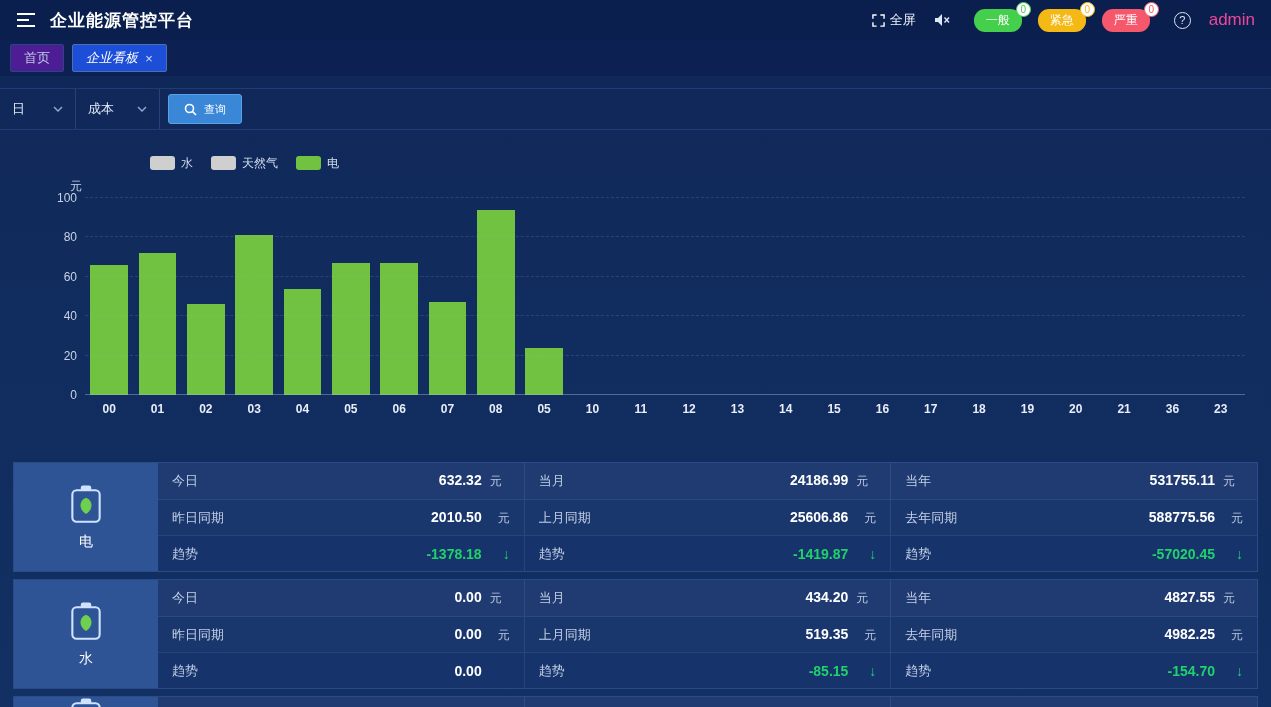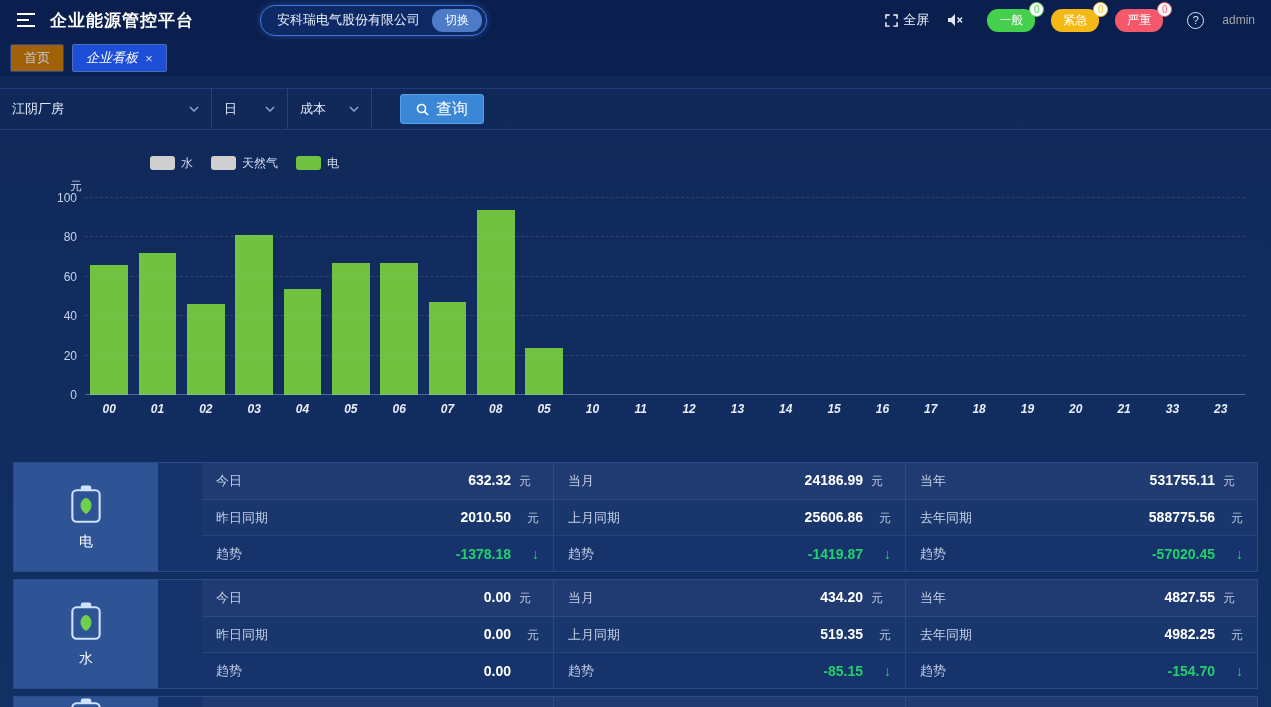--- a/index.html
+++ b/index.html
@@ -19,60 +19,60 @@
   .switch-btn{ background:#4d7bc8; color:#fff; font-size:12px; border:none; border-radius:11px;
     padding:3px 13px; cursor:pointer; }
   .topbar-right{ margin-left:auto; display:flex; align-items:center; gap:18px; }
   .tb-item{ display:flex; align-items:center; gap:5px; font-size:13px; color:#eef2fa; cursor:pointer; }
   .alarm-pills{ display:flex; gap:16px; margin:0 6px; }
   .alarm-pill{ position:relative; border-radius:11px; padding:3px 12px; font-size:12px; color:#fff; cursor:pointer; }
   .badge{ position:absolute; top:-7px; right:-9px; min-width:15px; height:15px; border-radius:8px;
     background:#fff; border:1px solid; font-size:10px; line-height:13px; text-align:center; padding:0 2px; }
   .help-circle{ width:17px; height:17px; border:1px solid #dfe7f5; border-radius:50%;
     font-size:11px; line-height:15px; text-align:center; color:#dfe7f5; cursor:pointer; }
-  .user-name{ font-size:12px; color:#a3a3a3; cursor:pointer; }
+  .user-name{ font-size:17px; color:#ec4899; cursor:pointer; }
   
   .tabbar{ height:36px; background:#0c2152; display:flex; align-items:center; gap:8px; padding:0 10px; }
-  .tab{ font-size:13px; padding:4px 13px; border-radius:2px; background:#a16207; border:1px solid #27477f;
+  .tab{ font-size:13px; padding:4px 13px; border-radius:2px; background:#4c1d95; border:1px solid #27477f;
     color:#c2cde0; cursor:pointer; display:flex; align-items:center; gap:7px; }
   .tab.active{ background:#1d4ed8; border-color:#4c6fae; color:#fff;font-style:italic; }
   .tab-close{ color:#d4ddee; font-size:13px; line-height:1; }
   
   .filterbar{ margin-top:12px; height:42px; border-top:1px solid #1e3c77; border-bottom:1px solid #1e3c77;
     display:flex; align-items:center; }
   .filter-item{ height:100%; display:flex; align-items:center; justify-content:space-between;
     border-right:1px solid #24427e; padding:0 12px; font-size:13px; color:#e2e9f6; cursor:pointer; }
   .f-site{ width:212px; } .f-period{ width:76px; } .f-date{ width:166px; } .f-metric{ width:84px; }
-  .query-btn{ margin-left:28px; height:30px; padding:0 15px; border-radius:3px; border:1px solid #5aa0e8;
-    background:var(--accent-blue,#3a87d8); color:#fff; font-size:16px; display:flex; align-items:center;
+  .query-btn{ margin-left:8px; height:30px; padding:0 15px; border-radius:3px; border:1px solid #5aa0e8;
+    background:var(--accent-blue,#3a87d8); color:#fff; font-size:11px; display:flex; align-items:center;
     gap:7px; cursor:pointer; font-family:inherit; }
   
   .chart-section{ padding-top:24px; }
   .legend-row{ margin-left:150px; display:flex; align-items:center; gap:18px; height:18px; }
   .legend-item{ display:flex; align-items:center; gap:6px; font-size:12px; color:#d7dff0; cursor:pointer; }
   .legend-swatch{ width:25px; height:14px; border-radius:3px; background:#cfcfcf; }
   .y-axis-title{ margin:6px 0 0 70px; font-size:12px; color:#c7d2e8; height:16px; }
   .plot-wrap{ position:relative; margin:4px 26px 0 85px; height:197px; }
   .gridline{ position:absolute; left:0; right:0; border-top:1px dashed rgba(160,180,220,.18); }
   .gridline.baseline{ border-top:1px solid rgba(160,180,220,.45); }
   .ytick{ position:absolute; left:-44px; width:36px; text-align:right; font-size:12px; color:#c7d2e8;
     transform:translateY(50%); }
   .bars-row{ position:absolute; left:0; right:0; top:0; bottom:0; display:flex; align-items:flex-end; }
   .bar-col{ flex:1 1 0; height:100%; display:flex; align-items:flex-end; justify-content:center; }
   .bar{ width:78%; background:var(--bar-green,#72c241); }
-  .x-labels{ margin:7px 26px 0 85px; display:flex;font-style:italic; }
+  .x-labels{ margin:7px 26px 0 85px; display:flex; }
   .xtick{ flex:1 1 0; text-align:center; font-size:12px; font-weight:600; color:#e8edf7; }
   
   .cards-wrap{ margin:46px 13px 0 13px; }
   .card{ display:flex; background:#16336b; border:1px solid rgba(80,120,190,.35); margin-bottom:7px; }
   .card-icon-block{ width:144px; background:#2e5496; display:flex; flex-direction:column; align-items:center;
     justify-content:center; gap:7px; }
   .card-name{ font-size:14px; color:#fff; }
   .card-rows{ flex:1 1 0; display:flex; flex-direction:column; }
-  .card-row{ flex:1 1 0; display:flex; min-height:36px;margin-left:44px; }
+  .card-row{ flex:1 1 0; display:flex; min-height:36px; }
   .card-row:nth-child(1){ background:rgba(255,255,255,.045); }
   .card-row:nth-child(2){ background:rgba(255,255,255,.02); }
   .card-row + .card-row{ border-top:1px solid rgba(120,150,210,.18);text-align:right; }
   .cell{ flex:1 1 0; display:flex; align-items:center; padding:0 14px; }
   .cell + .cell{ border-left:1px solid rgba(120,150,210,.18); }
   .cell-label{ font-size:13px; color:#c3cfe6; }
   .cell-right{ margin-left:auto; display:flex; align-items:baseline; }
   .cell-value{ font-size:14px; font-weight:700; color:#fff; }
   .cell-value.trend-down{ color:var(--trend-green,#1fd26c); }
   .cell-unit{ width:20px; margin-left:8px; font-size:12px; color:#b9c6de; }
@@ -82,24 +82,20 @@
 </head>
 <body>
 
 <div class="topbar">
   <span class="menu-btn">
     <svg width="20" height="16" viewBox="0 0 20 16" fill="none" stroke="#ffffff" stroke-width="2">
       <path d="M1 2h18M1 8h12M1 14h18"></path>
     </svg>
   </span>
   <span class="app-title">企业能源管控平台</span>
-  <span class="company-pill">
-    <span>安科瑞电气股份有限公司</span>
-    <button class="switch-btn">切换</button>
-  </span>
   <div class="topbar-right">
     <span class="tb-item">
       <svg width="13" height="13" viewBox="0 0 14 14" stroke="#ffffff" fill="none" stroke-width="1.5">
         <path d="M5 1H1v4M9 1h4v4M5 13H1V9M9 13h4V9"></path>
       </svg>
       <span>全屏</span>
     </span>
     <span class="tb-item">
       <svg width="16" height="14" viewBox="0 0 16 14">
         <path d="M1 5h3l4-4v12l-4-4H1z" fill="#dfe7f5"></path>
@@ -129,26 +125,20 @@
   <span class="tab">
     <span>首页</span>
   </span>
   <span class="tab active">
     <span>企业看板</span>
     <span class="tab-close">×</span>
   </span>
 </div>
 
 <div class="filterbar">
-  <div class="filter-item f-site">
-    <span>江阴厂房</span>
-    <svg width="10" height="6" viewBox="0 0 10 6" fill="none" stroke="#8fa3c8" stroke-width="1.5">
-        <path d="M1 1l4 4 4-4"></path>
-      </svg>
-  </div>
   <div class="filter-item f-period">
     <span>日</span>
     <svg width="10" height="6" viewBox="0 0 10 6" fill="none" stroke="#8fa3c8" stroke-width="1.5">
         <path d="M1 1l4 4 4-4"></path>
       </svg>
   </div>
   <div class="filter-item f-metric">
     <span>成本</span>
     <svg width="10" height="6" viewBox="0 0 10 6" fill="none" stroke="#8fa3c8" stroke-width="1.5">
         <path d="M1 1l4 4 4-4"></path>
@@ -255,21 +245,21 @@
       <div class="xtick">12</div>
       <div class="xtick">13</div>
       <div class="xtick">14</div>
       <div class="xtick">15</div>
       <div class="xtick">16</div>
       <div class="xtick">17</div>
       <div class="xtick">18</div>
       <div class="xtick">19</div>
       <div class="xtick">20</div>
       <div class="xtick">21</div>
-      <div class="xtick">33</div>
+      <div class="xtick">36</div>
       <div class="xtick">23</div>
     </div>
 </div>
 
 <div class="cards-wrap">
     <div class="card">
       <div class="card-icon-block">
         <svg width="36" height="42" viewBox="0 0 34 40">
           <rect x="4" y="6" width="26" height="30" rx="4" fill="none" stroke="#cfe3ff" stroke-width="2"></rect>
           <rect x="12" y="1.5" width="10" height="5" rx="2" fill="#cfe3ff"></rect>

